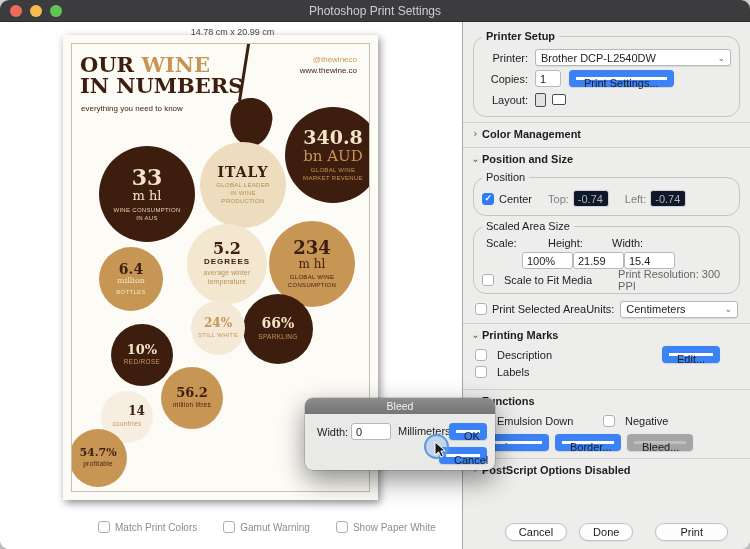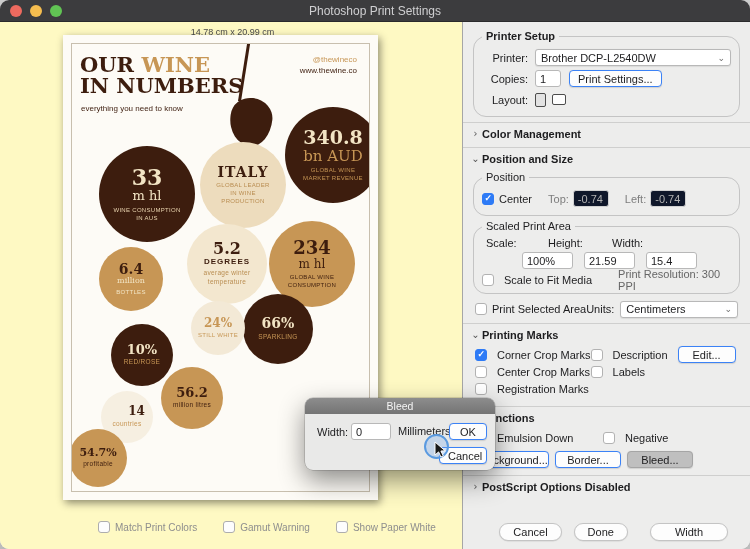--- a/index.html
+++ b/index.html
@@ -10,21 +10,21 @@
     font-family:"Liberation Sans", sans-serif; font-size:11px; color:#1d1d1f;
     box-shadow:0 10px 30px rgba(0,0,0,.3);
   }
   
   .titlebar { position:absolute; top:0; left:0; right:0; height:22px; background:#3c3c3e; border-bottom:1px solid #2a2a2c; }
   .traffic { position:absolute; left:10px; top:5px; display:flex; gap:8px; }
   .tl { width:12px; height:12px; border-radius:50%; display:inline-block; }
   .tl.red { background:#ee6a5f; } .tl.yellow { background:#f5bd4f; } .tl.green { background:#61c454; }
   .win-title { position:absolute; left:0; right:0; top:4px; text-align:center; color:#cfcfd1; font-size:12px; }
   
-  .preview-pane { position:absolute; top:22px; left:0; width:462px; height:527px; background:#fef9c3; }
+  .preview-pane { position:absolute; top:22px; left:0; width:462px; height:527px; background:#ffffff; }
   .dim-label { position:absolute; top:5px; left:75px; width:315px; text-align:center; font-size:9px; color:#4a4a4a; }
   .paper { position:absolute; left:63px; top:13px; width:315px; height:465px; background:#fdfbf6;
            box-shadow:2px 3px 8px rgba(0,0,0,.45); }
   .crop-border { position:absolute; inset:8px; border:1px solid #c8bfae; }
   .poster { position:absolute; inset:9px; overflow:hidden; }
   .poster-title { position:absolute; left:8px; top:10px; font-family:"DejaVu Serif", serif; font-weight:bold;
                   font-size:21px; line-height:21px; color:#3d1d0e; letter-spacing:0; }
   .t-wine { color:#c79655; }
   .poster-sub { position:absolute; left:9px; top:60px; font-size:8px; color:#3d1d0e; }
   .poster-social { position:absolute; right:12px; top:10px; text-align:right; font-size:8px; line-height:11px; }
@@ -65,21 +65,21 @@
   .b11 { left:-3px; top:385px; width:58px; height:58px; }
   .b11 .b-big{font-size:11px;color:#3d1d0e;} .b11 .b-cap{color:#3d1d0e;font-size:6.5px;}
   .preview-footer { position:absolute; left:98px; bottom:16px; display:flex; gap:26px; align-items:center; }
   .pf-item { display:flex; align-items:center; gap:5px; color:#8e8e8e; font-size:10px; }
   .pf-item .checkbox { border-color:#adadad; background:#fdfdfd; }
   
   .checkbox { width:12px; height:12px; border:1px solid #b2b2b2; border-radius:3px; background:#fff; display:inline-block;
               position:relative; flex:0 0 auto; }
   .checkbox.checked { background:#2e7bf6; border-color:#2e7bf6; }
   .checkbox.checked::after { content:"✓"; position:absolute; left:1.5px; top:-1px; color:#fff; font-size:9px; font-weight:bold; }
-  .btn { height:17px; background:#fdfdfd; border:1px solid #3b82f6; border-radius:4px; font-size:11px;
+  .btn { height:17px; background:#fdfdfd; border:7px solid #3b82f6; border-radius:4px; font-size:11px;
          font-family:inherit; color:#1d1d1f; padding:0 8px; box-shadow:0 .5px 1px rgba(0,0,0,.12); }
   .btn.pressed { background:#bfbfbf; border-color:#a5a5a5; }
   .select { display:flex; align-items:center; justify-content:space-between; background:#fff; border:1px solid #b8b8b8;
             border-radius:3px; height:17px; padding:0 5px; box-shadow:0 .5px 1px rgba(0,0,0,.08); }
   .chev { font-family:"DejaVu Sans", sans-serif; color:#6e6e6e; font-size:9px; margin-left:6px; }
   .tinput { height:17px; border:1px solid #b8b8b8; border-radius:3px; font-size:11px; padding:0 4px; background:#fff;
             font-family:inherit; color:#1d1d1f; }
   .tinput.disabled { color:#b3b3b3; background:#0f172a; border-color:#d2d2d2; }
   
   .settings-pane { position:absolute; top:22px; left:462px; width:288px; height:527px; background:#ededec;
@@ -100,21 +100,21 @@
   .sec-title { font-weight:bold; }
   .cbrow { display:flex; align-items:center; gap:10px; height:17px; }
   .cblabel { white-space:nowrap; }
   .pos-row { padding:0; gap:0; }
   .pos-row .sm-label { margin-left:16px; margin-right:4px; color:#7d7d7d; }
   .pos-row .tinput { width:36px; }
   .sps-labels { display:flex; height:13px; align-items:flex-end; font-size:11px; }
   .sps-labels span:nth-child(1){ margin-left:4px; width:62px; }
   .sps-labels span:nth-child(2){ width:64px; }
   .sps-labels span:nth-child(3){ width:60px; }
-  .sps-inputs { display:flex; gap:11px; margin:3px 0 2px 40px; }
+  .sps-inputs { display:flex; margin:3px 0 2px 40px; }
   .sps-inputs .tinput { width:51px; }
   .res-note { color:#666; margin-left:16px; }
   .area-row { display:flex; align-items:center; height:18px; margin-top:6px; padding:0 12px; }
   .area-row .units-label { margin-left:auto; margin-right:6px; }
   .area-row .select { width:124px; }
   .marks-grid { display:flex; padding:3px 0 4px 12px; }
   .mcol.left { width:128px; }
   .mcol.right { flex:1; }
   .edit-btn { margin-left:auto; margin-right:30px; width:58px; }
   .func-cbs { display:flex; padding:3px 0 0 12px; }
@@ -292,21 +292,21 @@
         <span class="checkbox checked"></span>
         <span class="cblabel" style="margin-left:5px;">Center</span>
         <span class="sm-label">Top:</span>
         <input class="tinput disabled" value="-0.74" style="">
         <span class="sm-label">Left:</span>
         <input class="tinput disabled" value="-0.74" style="">
       </div>
     </div>
 
     <div class="group">
-      <span class="group-label">Scaled Print Area</span>
+      <span class="group-label">Scaled Area Size</span>
       <div class="sps-labels">
         <span>Scale:</span>
         <span>Height:</span>
         <span>Width:</span>
       </div>
       <div class="sps-inputs">
         <input class="tinput" value="100%" style="">
         <input class="tinput" value="21.59" style="">
         <input class="tinput" value="15.4" style="">
       </div>
@@ -327,34 +327,20 @@
       </div>
     </div>
 
     <div class="sep"></div>
     <div class="sec-head">
       <span class="disc">⌄</span>
       <span class="sec-title">Printing Marks</span>
     </div>
 
     <div class="marks-grid">
-      <div class="mcol left">
-        <div class="cbrow">
-          <span class="checkbox checked"></span>
-          <span class="cblabel">Corner Crop Marks</span>
-        </div>
-        <div class="cbrow">
-          <span class="checkbox"></span>
-          <span class="cblabel">Center Crop Marks</span>
-        </div>
-        <div class="cbrow">
-          <span class="checkbox"></span>
-          <span class="cblabel">Registration Marks</span>
-        </div>
-      </div>
       <div class="mcol right">
         <div class="cbrow">
           <span class="checkbox"></span>
           <span class="cblabel">Description</span>
           <button class="btn edit-btn">Edit...</button>
         </div>
         <div class="cbrow">
           <span class="checkbox"></span>
           <span class="cblabel">Labels</span>
         </div>
@@ -386,21 +372,21 @@
 
     <div class="sep"></div>
     <div class="sec-head">
       <span class="disc">›</span>
       <span class="sec-title">PostScript Options Disabled</span>
     </div>
 
     <div class="footer-btns">
       <button class="pill">Cancel</button>
       <button class="pill">Done</button>
-      <button class="pill print">Width</button>
+      <button class="pill print">Print</button>
     </div>
   </div>
 
   <div class="bleed-dialog">
     <div class="bd-title">Bleed</div>
     <div class="bd-body">
       <span class="bd-width-label">Width:</span>
       <input class="tinput bd-input" value="0" style="">
       <div class="bd-units">
         <span>Millimeters</span>

